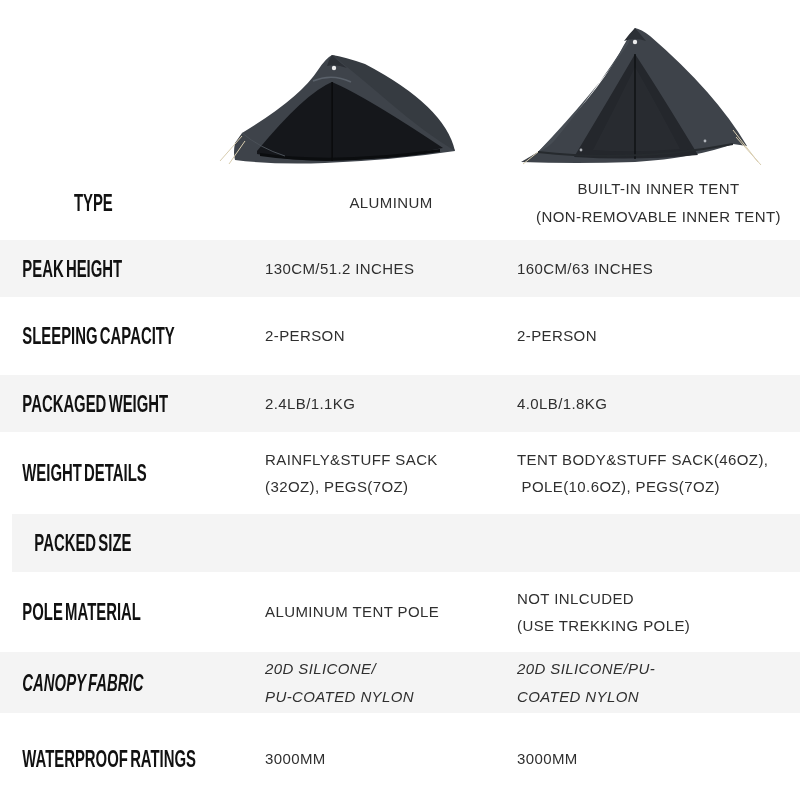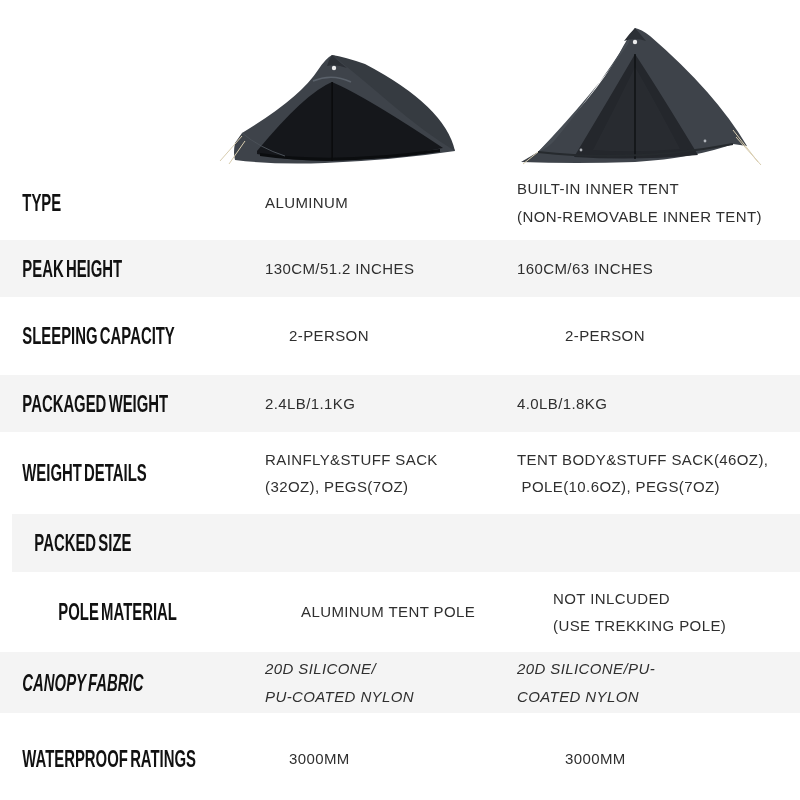--- a/index.html
+++ b/index.html
@@ -49,29 +49,29 @@
   .cell { display: flex; flex-direction: column; }
   .cell-line {
     color: #2f2f2f;
     font-size: 15px;
     letter-spacing: 0.4px;
     line-height: 27.5px;
     white-space: pre-wrap;
   }
 
   
-  .h-type      { height: 75px; }
+  .h-type      { height: 75px; text-align: center; }
   .h-peak      { height: 57px; }
-  .h-sleep     { height: 78px; gap: 24px; }
+  .h-sleep     { height: 78px; }
   .h-pweight   { height: 57px; }
   .h-wdetails  { height: 82px; }
   .h-psize     { height: 58px; margin-left: 12px; }
-  .h-pole      { height: 80px; padding-left: 36px; }
+  .h-pole      { height: 80px; }
   .h-canopy    { height: 61px; font-style: italic; }
-  .h-water     { height: 87px; align-items: start; gap: 24px; }
+  .h-water     { height: 87px; align-items: start; }
   .h-water .row-label, .h-water .cell { margin-top: 32px; }
 </style>
 </head>
 <body>
 
 <div class="page">
 
   <div class="hero">
 
     <svg class="tent-img tent-left" viewBox="0 0 255 117" xmlns="http://www.w3.org/2000/svg">

